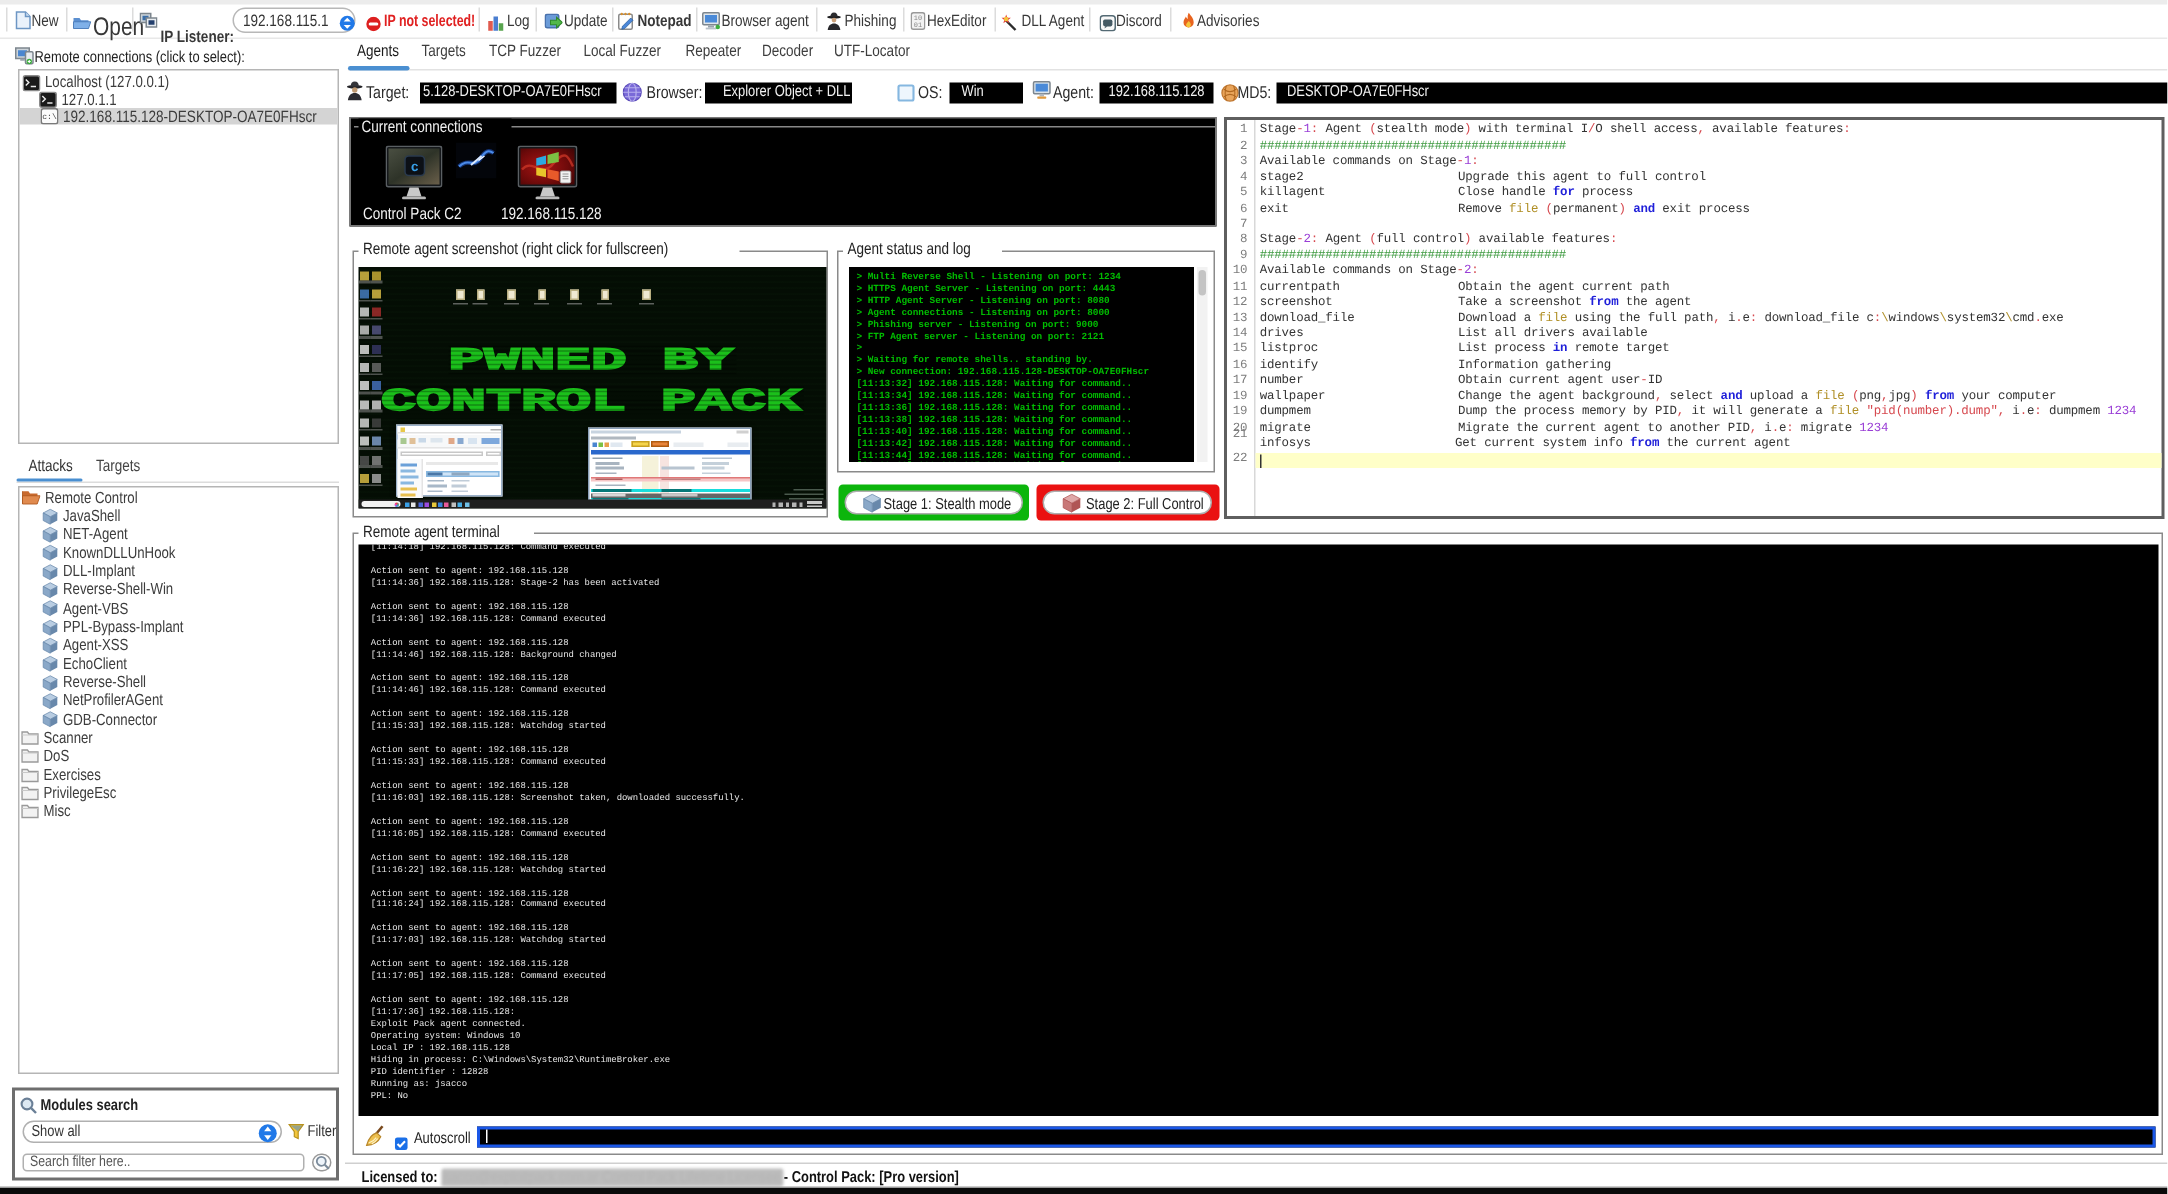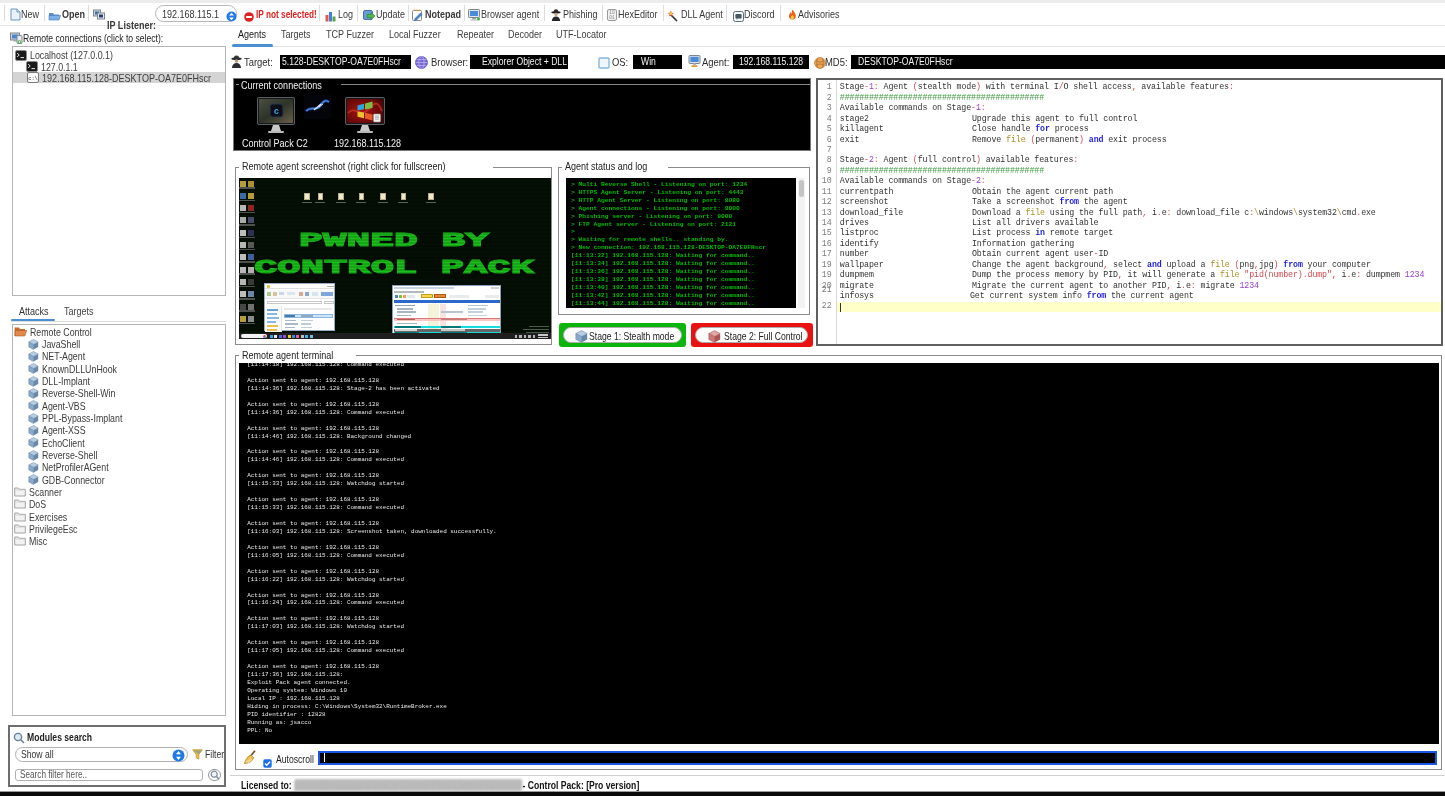--- a/index.html
+++ b/index.html
@@ -33,21 +33,21 @@
 <div class="sep" style="left:780.3px"></div>
 <div class="a" style="left:9.5px;top:7px"><svg width="11" height="13" viewBox="0 0 11 13" style="">
       <path d="M1 1h6l3 3v8H1z" fill="#eaf2fb" stroke="#6d96c4" stroke-width="1"></path>
       <path d="M7 1v3h3" fill="#cfe0f2" stroke="#6d96c4" stroke-width="1"></path>
     </svg></div>
 <div class="a" style="left:21px;top:7.5px;font-size:11px;font-weight:normal;color:#383838;white-space:nowrap"><span class="sx">New</span></div>
 <div class="a" style="left:47.5px;top:8px"><svg width="13" height="11" viewBox="0 0 13 11" style="">
       <path d="M1 2h4l1 1.5h5V9H1z" fill="#5b8fd0"></path>
       <path d="M1 4.5h11.5L11 9H1z" fill="#7fb0e8" stroke="#4a7ab8" stroke-width=".6"></path>
     </svg></div>
-<div class="a" style="left:62px;top:7.5px;font-size:11px;font-weight:bold;color:#383838;white-space:nowrap"><span class="sx">Open</span></div>
+<div class="a" style="left:62px;top:7.5px;font-size:17px;font-weight:normal;color:#383838;white-space:nowrap"><span class="sx">Open</span></div>
 <div class="a" style="left:93px;top:7px"><svg width="12" height="12" viewBox="0 0 12 12" style="">
       <rect x="0.5" y="1" width="7" height="6" fill="#cdd4da" stroke="#7d868e" stroke-width="1"></rect>
       <rect x="2" y="2.5" width="4" height="3" fill="#3a6ea8"></rect>
       <rect x="4.5" y="4" width="7" height="6" fill="#e8ecf0" stroke="#7d868e" stroke-width="1"></rect>
       <rect x="6" y="5.5" width="4" height="3" fill="#24406e"></rect>
     </svg></div>
 <div class="a" style="left:106.5px;top:19px;font-size:11px;font-weight:bold;color:#383838;white-space:nowrap"><span class="sx">IP Listener:</span></div>
 <div class="a" style="left:155px;top:5px;width:82px;height:17px;border:1px solid #b8b8b8;border-radius:9px;background:#fff"></div>
 <div class="a" style="left:162px;top:7.5px;font-size:11px;color:#333"><span class="sx">192.168.115.1</span></div>
 <div class="a" style="left:226px;top:7.5px"><svg width="11" height="11" viewBox="0 0 11 11" style="">

